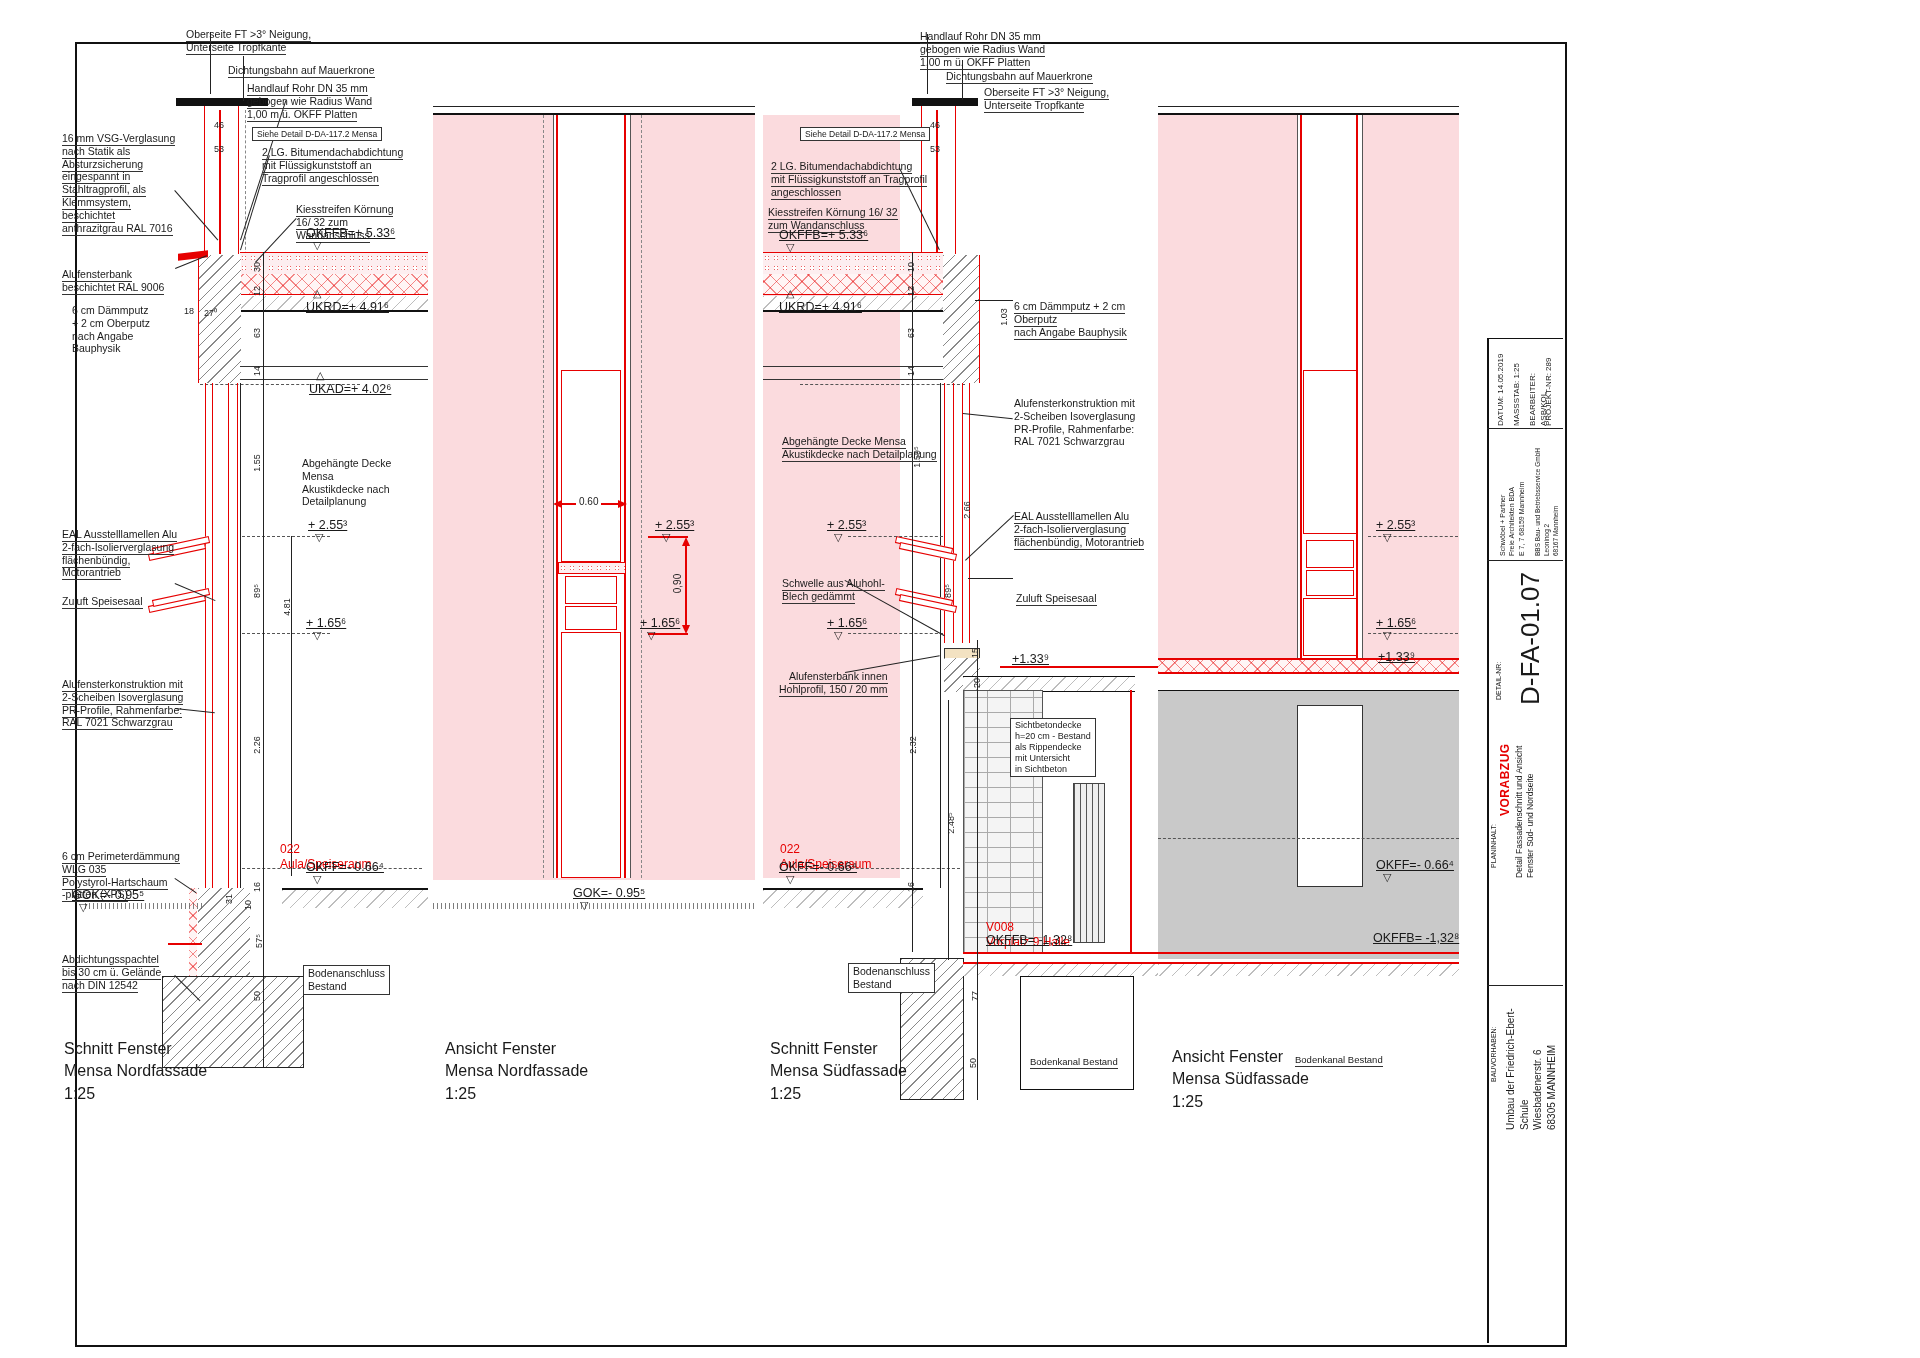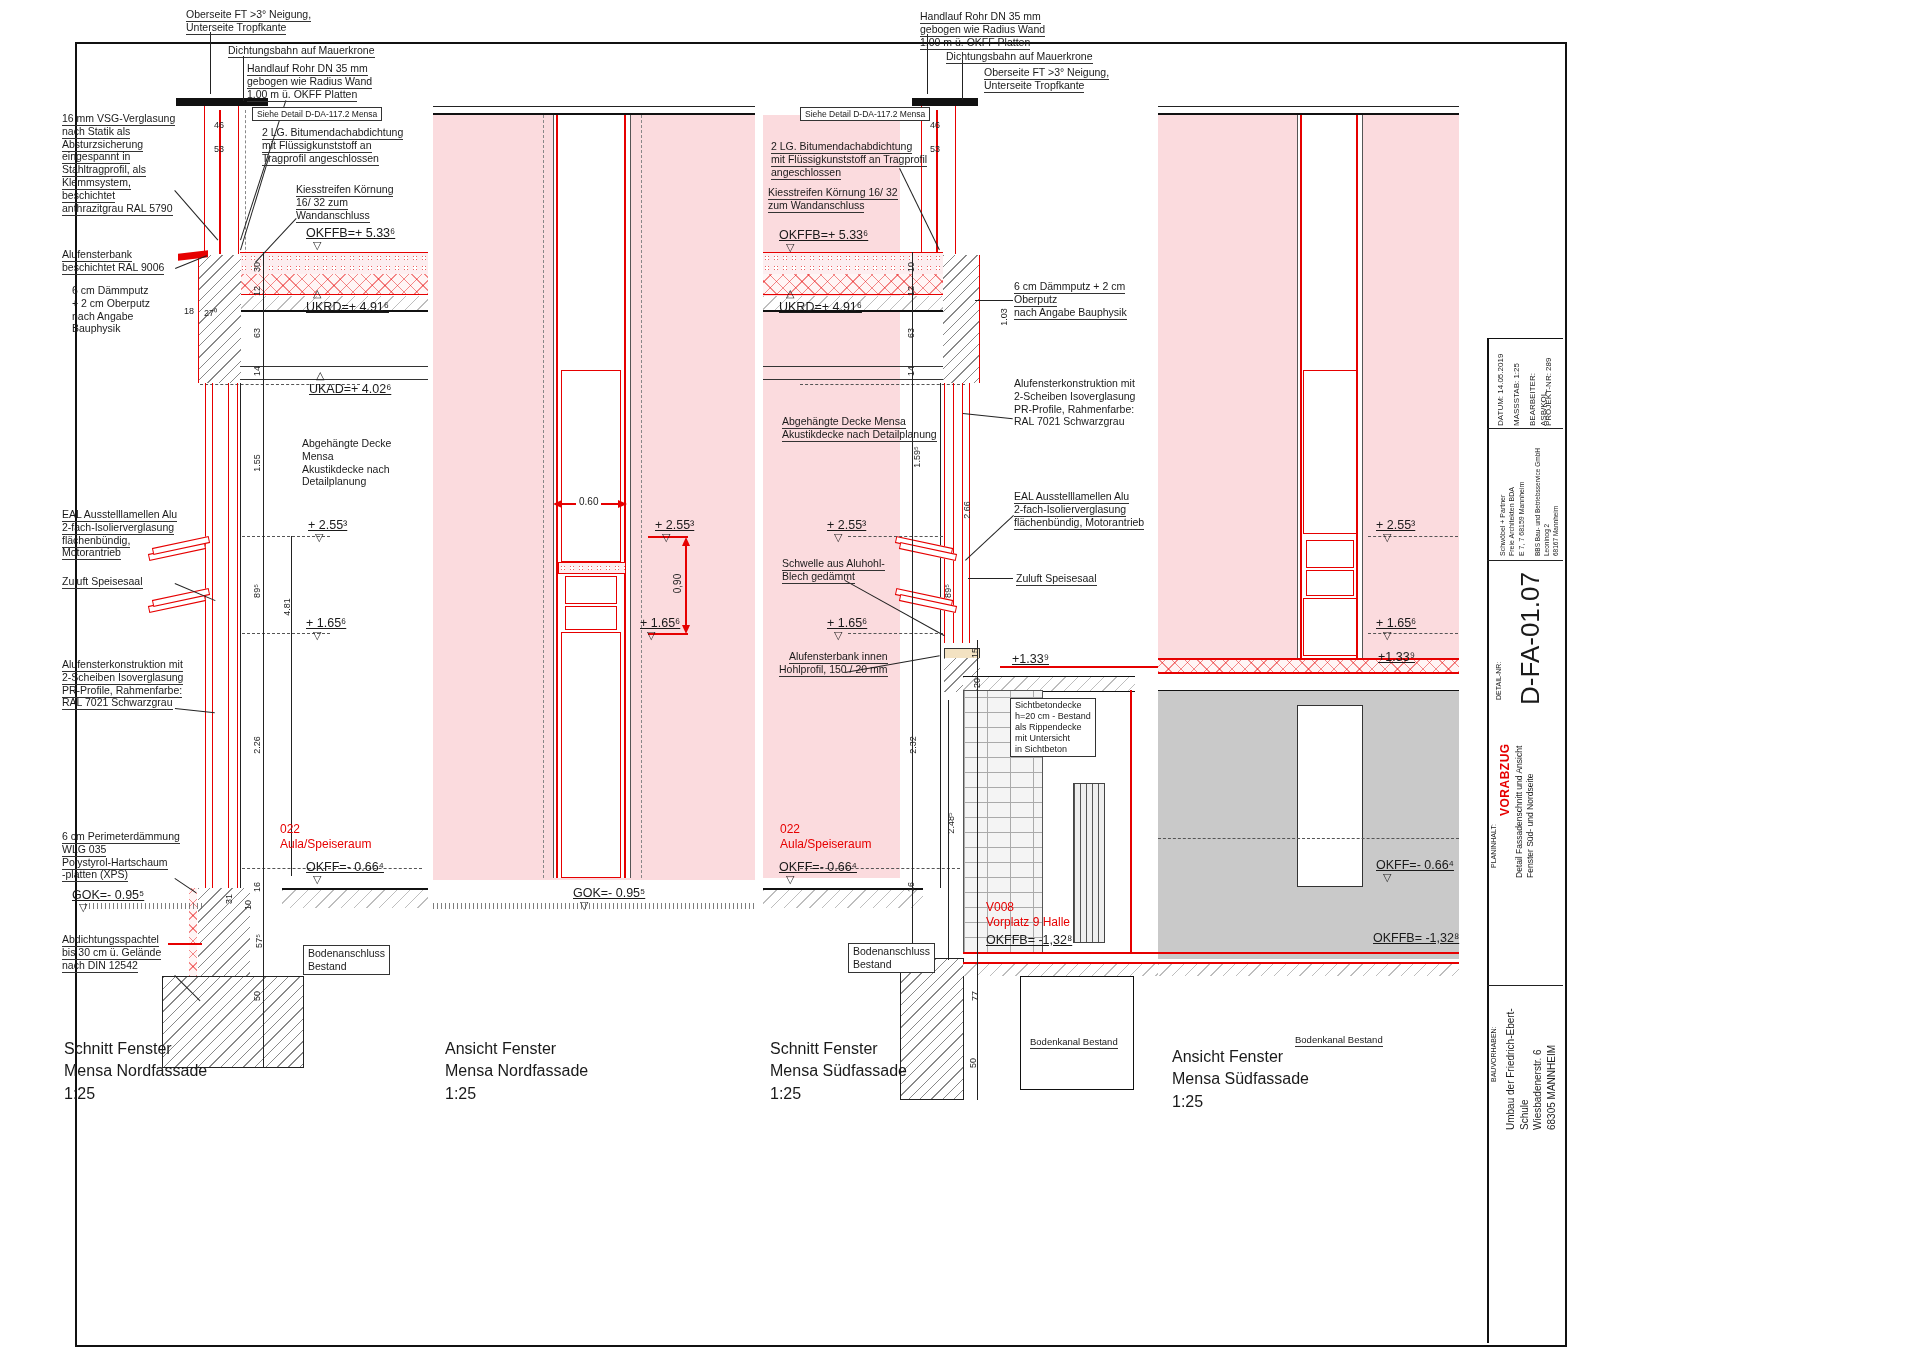--- a/index.html
+++ b/index.html
@@ -6,21 +6,21 @@
     --red:#e60000;
     --pink:#fbdbde;
     --gray:#c9c9c9;
     --ink:#1a1a1a;
   }
   html,body{margin:0;padding:0;background:#fff;}
   .sheet{position:relative;width:1920px;height:1358px;background:#fff;overflow:hidden;
          font-family:"Liberation Sans",sans-serif;color:var(--ink);}
   .abs{position:absolute;}
   .frame{position:absolute;border:2px solid #111;}
-  .ann{position:absolute;font-size:10.5px;line-height:1.22;white-space:pre-line;}
+  .ann{position:absolute;font-size:10.5px;line-height:1.22;white-space:pre-line;margin-top:20px;}
   .ub{border-bottom:1px solid #333;padding-bottom:1px;}
   .box{border:1px solid #333;padding:1px 4px;font-size:8.5px;background:#fff;white-space:pre-line;}
   .red{color:var(--red);}
   .title{position:absolute;font-size:16px;line-height:1.4;white-space:pre-line;}
   .elev{position:absolute;font-size:12.5px;white-space:nowrap;}
   .elev .val{text-decoration:underline;}
   .tri{position:absolute;font-size:11px;left:7px;top:14px;line-height:1;}
   .tri.up{top:-12px;}
   .vdim{position:absolute;font-size:9px;white-space:nowrap;transform:rotate(-90deg);color:#222;}
   .hdim{position:absolute;font-size:9px;white-space:nowrap;color:#222;}
@@ -115,21 +115,21 @@
     <div class="leader" style="left:175px;top:708px;width:40px;transform:rotate(6deg);"></div>
     <div class="leader" style="left:175px;top:878px;width:26px;transform:rotate(34deg);"></div>
     <div class="leader" style="left:175px;top:975px;width:36px;transform:rotate(45deg);"></div>
 
     <div class="ann" style="left:62px;top:112px;width:118px;"><span class="ub">16 mm VSG-Verglasung
 nach Statik als
 Absturzsicherung
 eingespannt in
 Stahltragprofil, als
 Klemmsystem, beschichtet
-anthrazitgrau RAL 5790</span></div>
+anthrazitgrau RAL 7016</span></div>
     <div class="ann" style="left:62px;top:248px;"><span class="ub">Alufensterbank
 beschichtet RAL 9006</span></div>
     <div class="ann" style="left:72px;top:284px;"><span>6 cm Dämmputz
 + 2 cm Oberputz
 nach Angabe
 Bauphysik</span></div>
     <div class="ann" style="left:62px;top:508px;"><span class="ub">EAL Ausstelllamellen Alu
 2-fach-Isolierverglasung
 flächenbündig,
 Motorantrieb</span></div>

